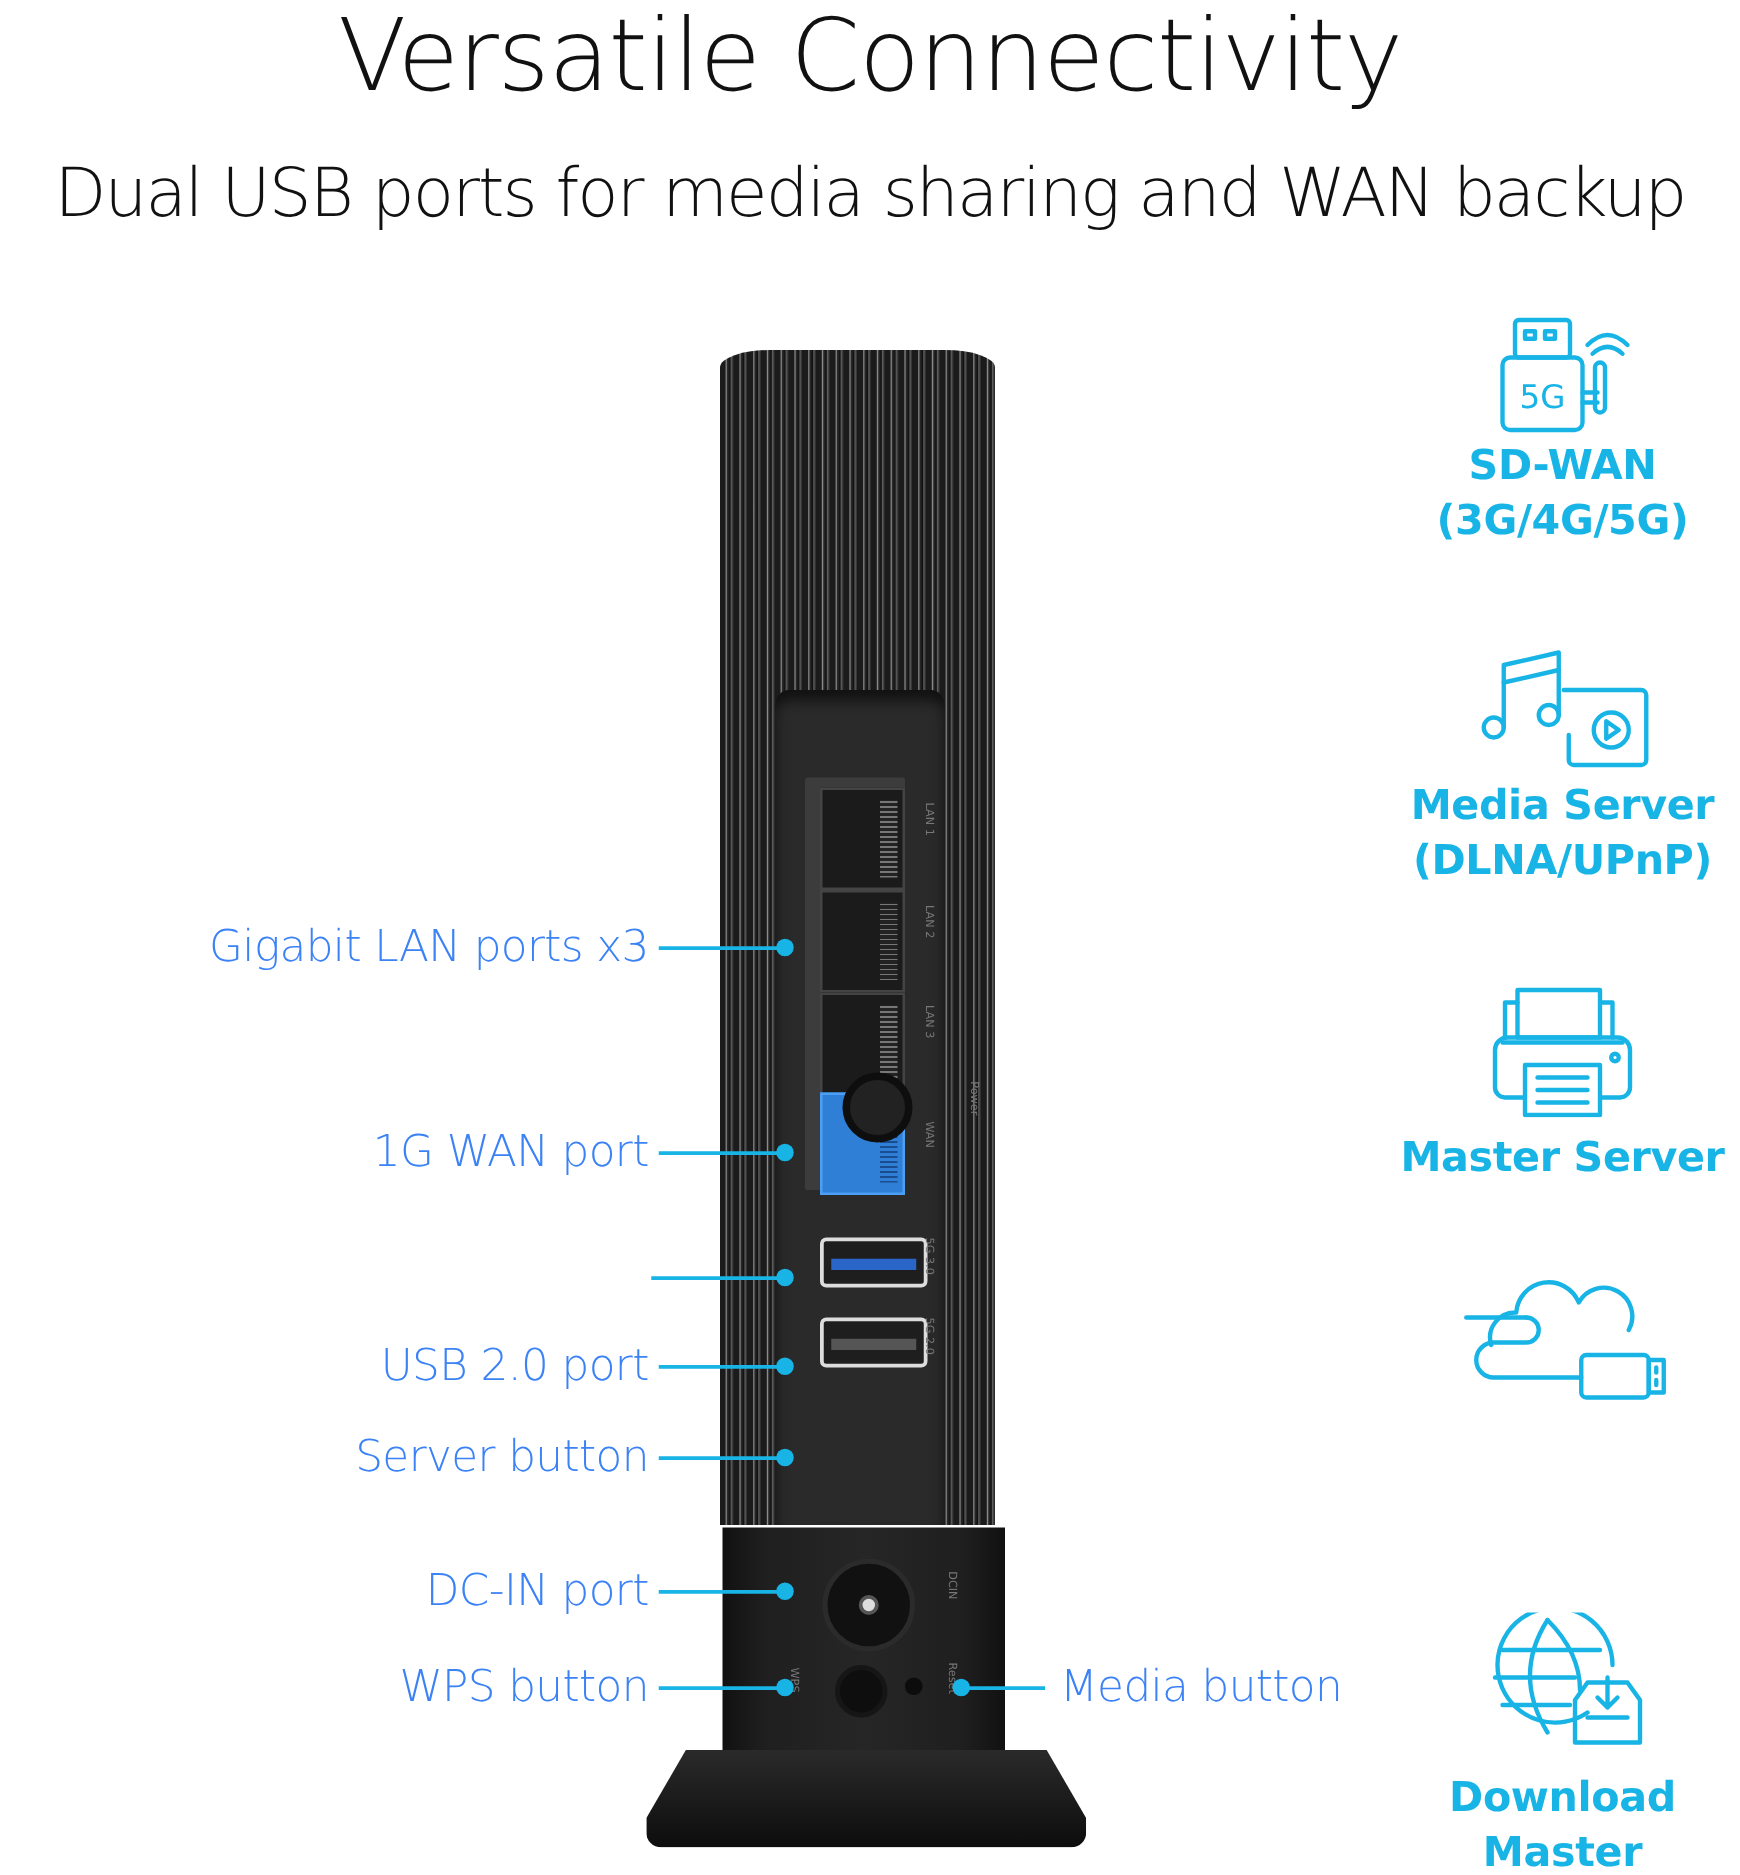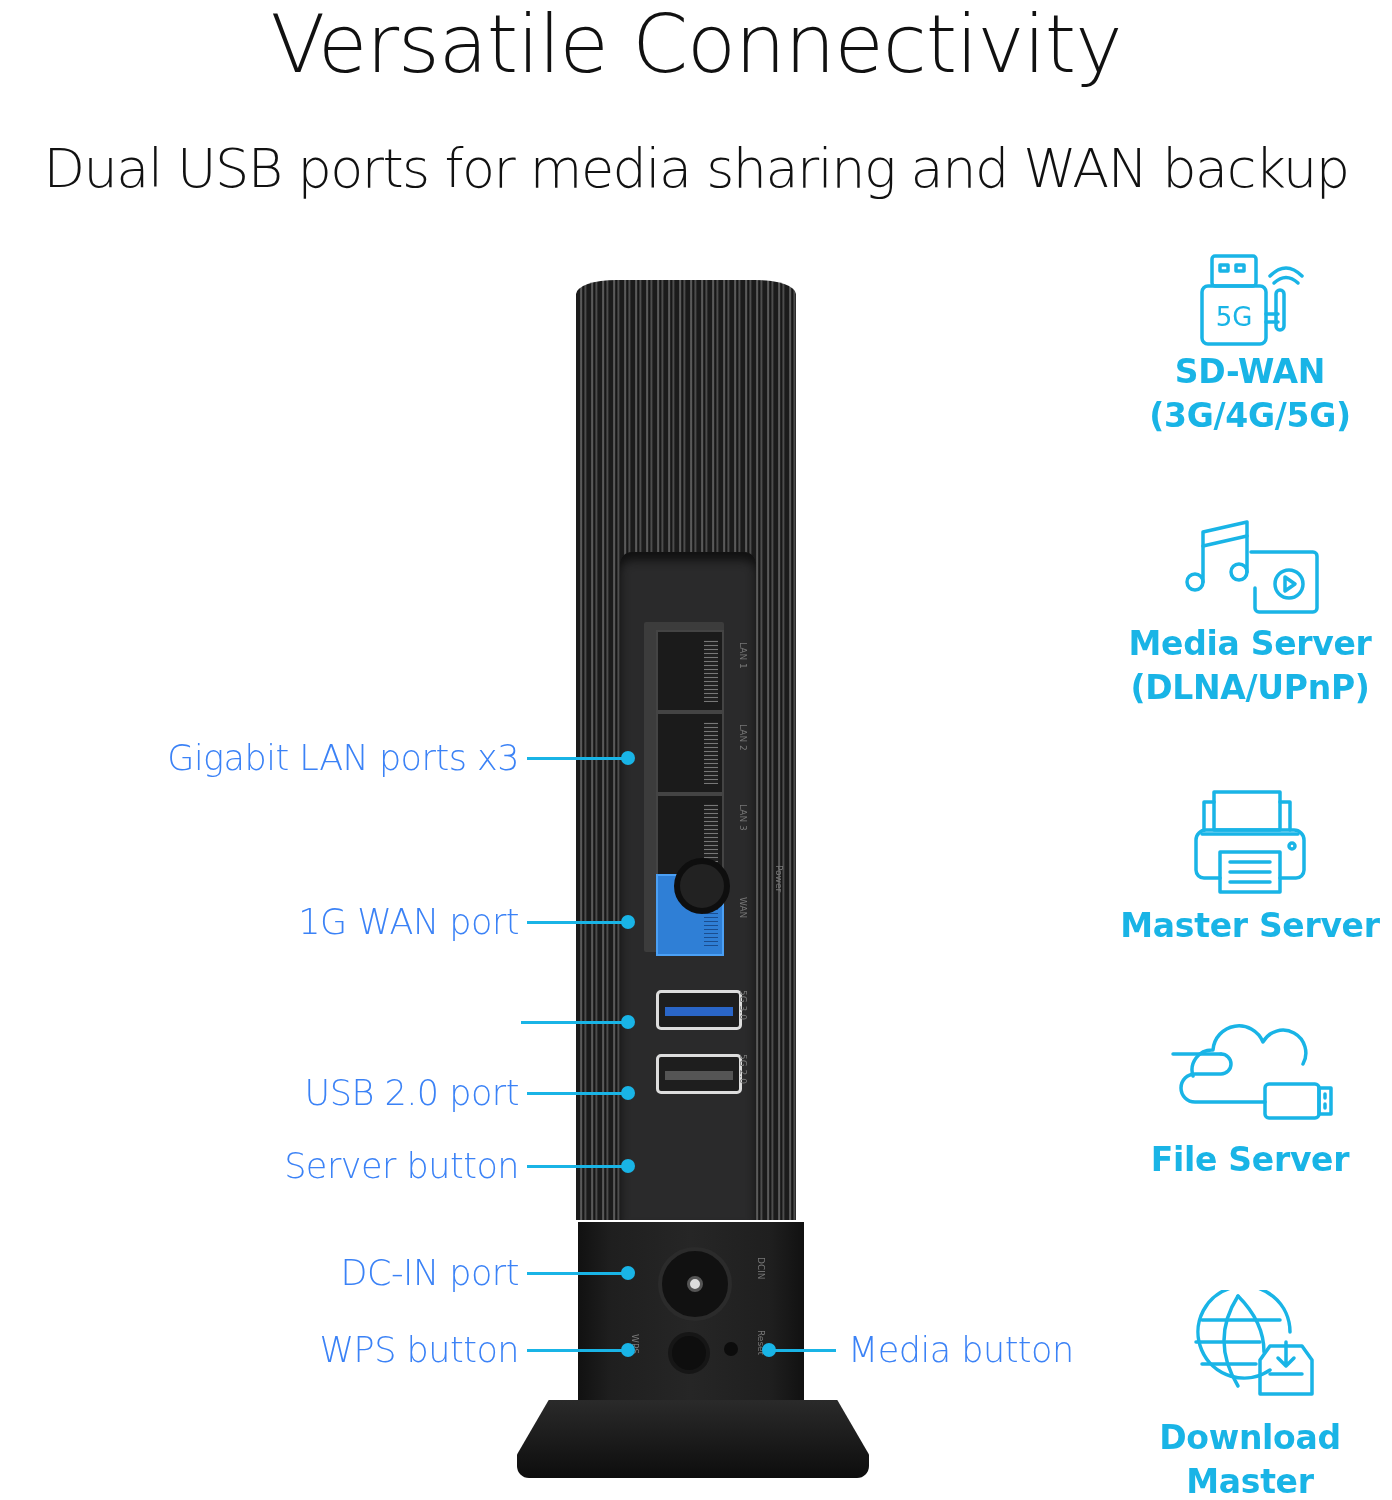--- a/index.html
+++ b/index.html
@@ -1,21 +1,21 @@
 <!DOCTYPE html>
 <html><head>
 <meta charset="utf-8">
 <style>
   html, body { margin: 0; padding: 0; background: #ffffff; }
   body { width: 1392px; height: 1500px; position: relative; overflow: hidden;
          font-family: "DejaVu Sans", "Liberation Sans", sans-serif; color: #111; }
   .title { position: absolute; left: 0; top: 0; width: 1392px; text-align: center;
            font-size: 80px; font-weight: 300; line-height: 90px; letter-spacing: -1px; }
   .subtitle { position: absolute; left: 0; top: 122px; width: 1392px; text-align: center;
-              font-size: 54px; font-weight: 300; line-height: 66px; letter-spacing: -1.5px; white-space: nowrap; margin-top: 14px; }
+              font-size: 54px; font-weight: 300; line-height: 66px; letter-spacing: -1.5px; white-space: nowrap; }
 
   
   .router { position: absolute; left: 576px; top: 280px; width: 220px; height: 940px; }
   .tower { position: absolute; left: 0; top: 0; width: 220px; height: 940px;
            border-radius: 40px 40px 0 0 / 14px 14px 0 0;
            background: repeating-linear-gradient(90deg, #1b1b1b 0px, #1b1b1b 4px, #8a8a8a 5px, #2a2a2a 6px, #111 8px, #5c5c5c 9px, #1e1e1e 11px); }
   .panel { position: absolute; left: 44px; top: 272px; width: 136px; height: 668px;
            background: #2a2a2b; border-radius: 12px 12px 0 0; box-shadow: inset 0 8px 10px #111; }
   .lan-bay { position: absolute; left: 24px; top: 70px; width: 80px; height: 330px; background: #3c3c3c; border-radius: 2px; }
   .port-rj { position: absolute; left: 12px; width: 64px; height: 78px; background: #1b1b1b; border: 2px solid #444; }
@@ -194,21 +194,20 @@
 <div class="feature" style="top:1020px">
   <svg width="170" height="100" viewBox="0 0 170 100" fill="none" stroke="#19b4e6" stroke-width="3.5" stroke-linecap="round" stroke-linejoin="round">
     <path d="M8 34 H56"></path>
     <path d="M56 34 a10 10 0 0 1 0 20 H30 a14 14 0 0 0 0 28 H100"></path>
     <path d="M28 56 a20 20 0 0 1 20 -26 a26 26 0 0 1 50 -8 a22 22 0 0 1 40 22"></path>
     <rect x="100" y="64" width="54" height="34" rx="4"></rect>
     <rect x="154" y="68" width="12" height="26"></rect>
     <line x1="160" y1="74" x2="160" y2="78"></line>
       <line x1="160" y1="84" x2="160" y2="88"></line>
   </svg>
-  <div class="ftext" style="margin-top:18px">File Server</div>
 </div>
 
 <div class="feature" style="top:1290px">
   <svg width="140" height="110" viewBox="0 0 140 110" fill="none" stroke="#19b4e6" stroke-width="3.5" stroke-linecap="round" stroke-linejoin="round">
     <path d="M90 80 A46 46 0 1 1 110 42"></path>
     <path d="M58 6 Q30 50 58 96"></path>
       <path d="M58 6 Q84 32 84 62"></path>
     <line x1="22" y1="30" x2="100" y2="30"></line>
       <line x1="16" y1="52" x2="80" y2="52"></line>
       <line x1="22" y1="74" x2="76" y2="74"></line>

